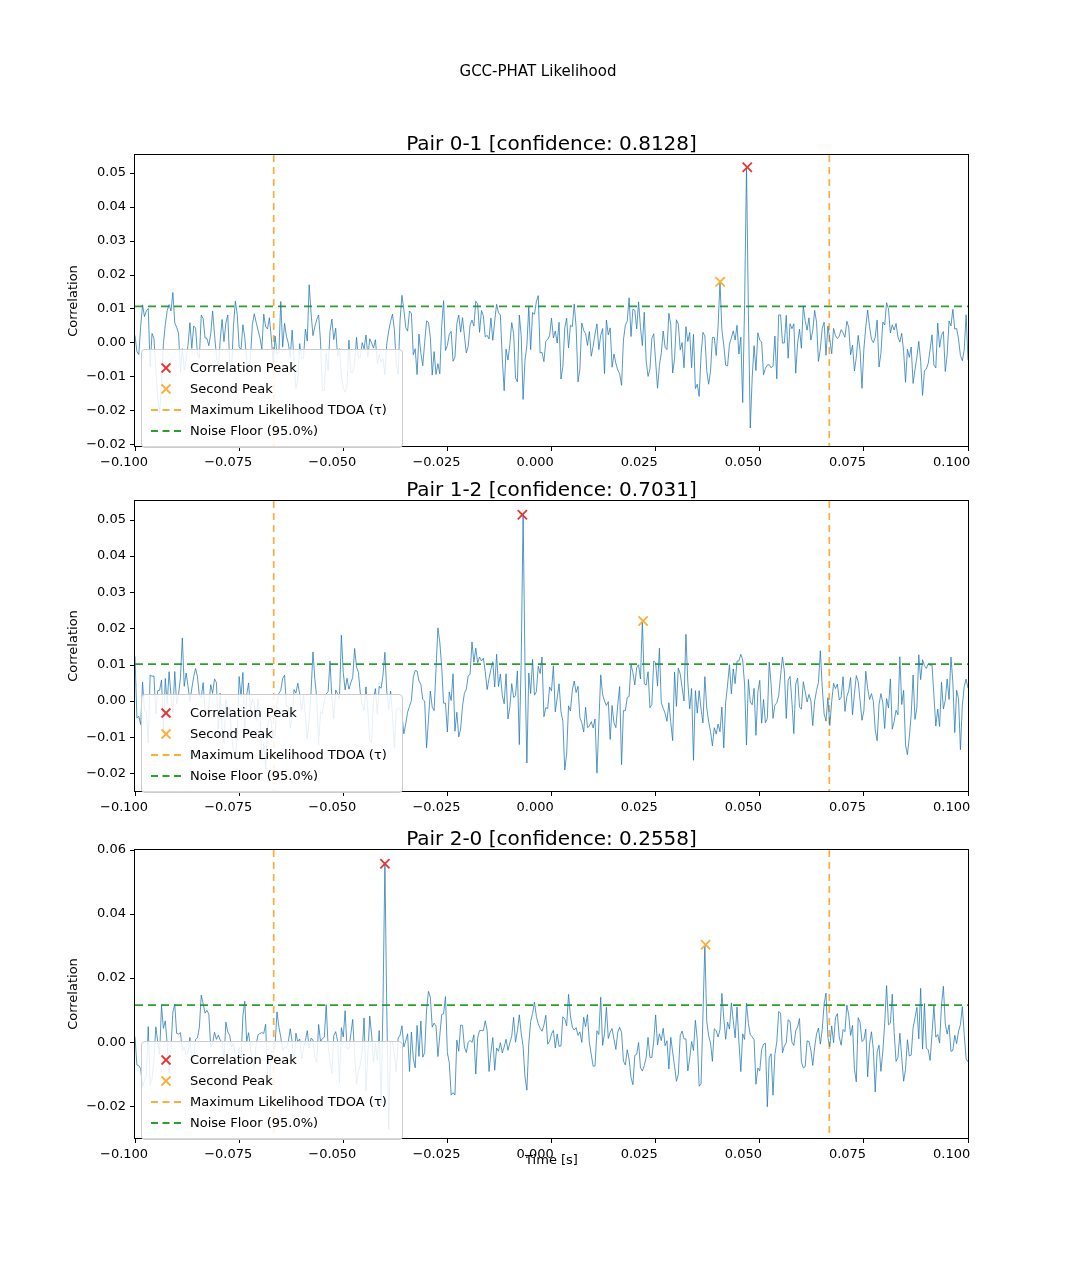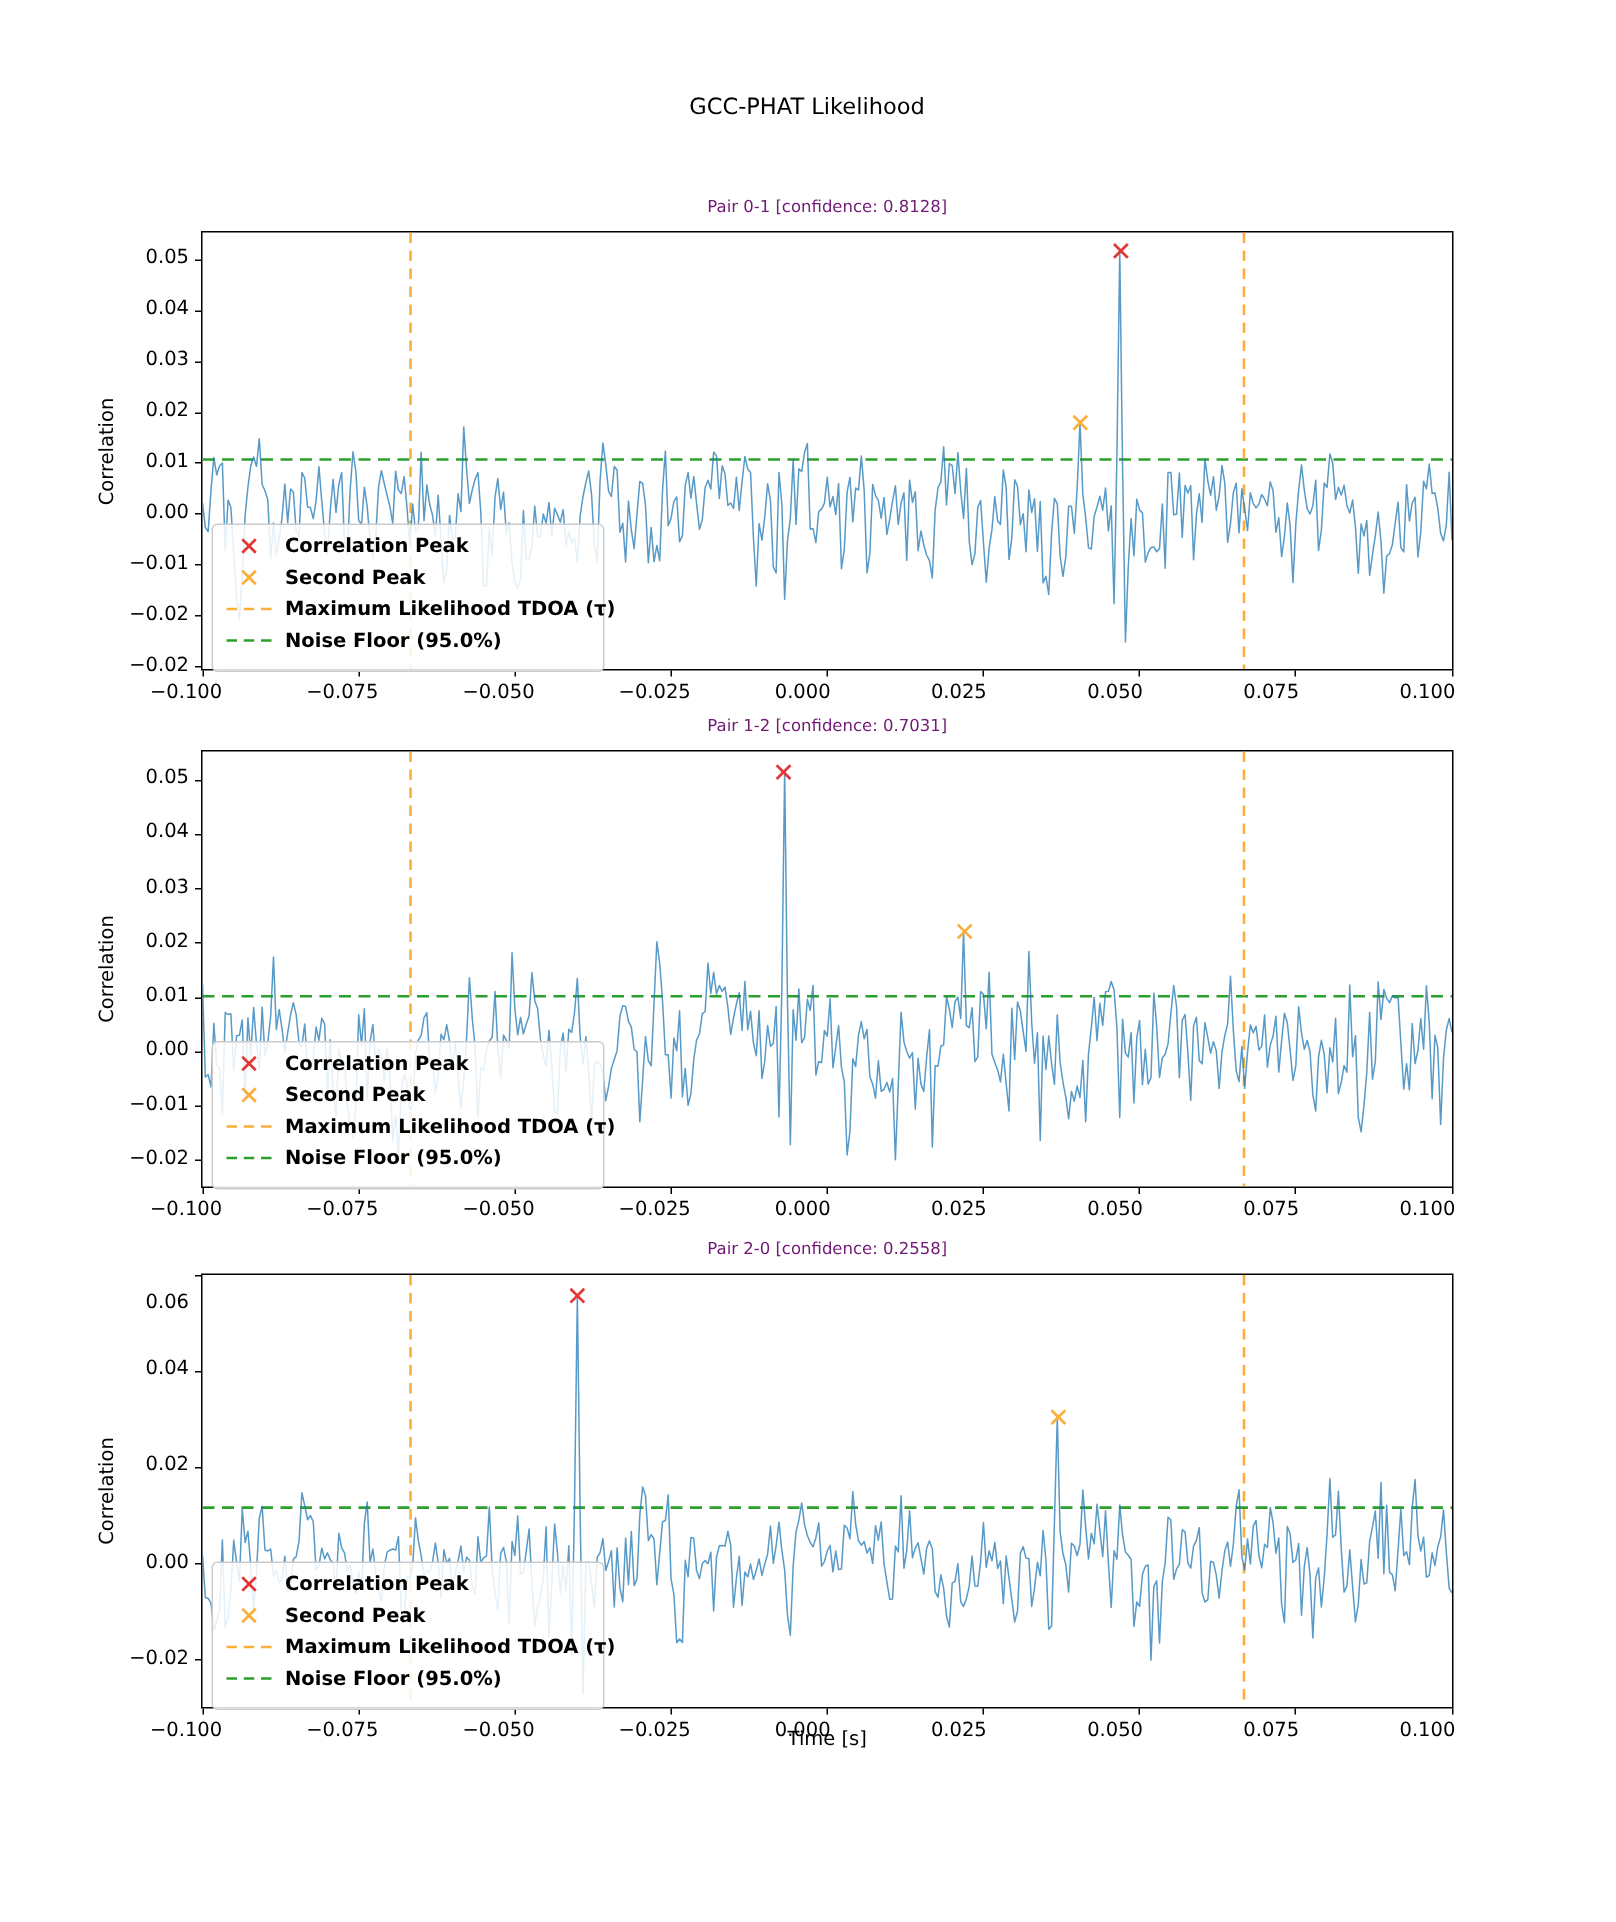--- a/index.html
+++ b/index.html
@@ -6,35 +6,35 @@
   #figure{
     position:relative;width:1077px;height:1281px;background:#ffffff;
     font-family:"DejaVu Sans","Liberation Sans",sans-serif;color:#000;overflow:hidden;
   }
   .suptitle{
     position:absolute;left:538px;transform:translateX(-50%);
     font-size:15px;white-space:nowrap;color:#000;
   }
   .sub-title{
     position:absolute;transform:translateX(-50%);
-    font-size:11px;white-space:nowrap;color:#701a75;
+    font-size:20px;white-space:nowrap;color:#000000;
   }
   .plotbox{position:absolute;border:1px solid #000;box-sizing:border-box;background:#fff;}
   .plotbox svg{position:absolute;left:0;top:0;display:block;}
   .tick{position:absolute;background:#000;}
   .xtlab{position:absolute;width:70px;margin-left:-35px;text-align:left;font-size:13px;white-space:nowrap;}
   .ytlab{position:absolute;width:58px;text-align:right;font-size:13px;white-space:nowrap;}
   .ylab{position:absolute;font-size:13px;white-space:nowrap;transform:translate(-50%,-50%) rotate(-90deg);}
   .xlab{position:absolute;transform:translateX(-50%);font-size:13px;white-space:nowrap;}
   .legend{
     position:absolute;width:262px;box-sizing:border-box;
     background:rgba(255,255,255,0.85);border:1px solid #cccccc;border-radius:4px;
     padding:7px 8px 6px 8px;
   }
-  .lg-row{display:flex;align-items:flex-start;height:21px;font-weight:bold;}
+  .lg-row{display:flex;align-items:center;height:21px;}
   .lg-h{flex:0 0 32px;margin-right:8px;}
   .lg-t{font-size:13px;white-space:nowrap;color:#000;}
 </style>
 </head>
 <body>
 
 <div id="figure">
   <div class="suptitle" style="top:62px">GCC-PHAT Likelihood</div>
   <div id="subplots">
       <div style="position: absolute; left: 0px; top: 0px;">
@@ -233,21 +233,21 @@
         <div class="xtlab" style="left: 551.5px; top: 1146px;">0.000</div>
         <div class="tick" style="left: 655.125px; top: 1139px; width: 1px; height: 4px;"></div>
         <div class="xtlab" style="left: 655.625px; top: 1146px;">0.025</div>
         <div class="tick" style="left: 759.25px; top: 1139px; width: 1px; height: 4px;"></div>
         <div class="xtlab" style="left: 759.75px; top: 1146px;">0.050</div>
         <div class="tick" style="left: 863.375px; top: 1139px; width: 1px; height: 4px;"></div>
         <div class="xtlab" style="left: 863.875px; top: 1146px;">0.075</div>
         <div class="tick" style="left: 967.5px; top: 1139px; width: 1px; height: 4px;"></div>
         <div class="xtlab" style="left: 968px; top: 1146px;">0.100</div>
         <div class="tick" style="left: 130px; top: 849.5px; width: 4px; height: 1px;"></div>
-        <div class="ytlab" style="left: 68px; top: 841px; margin-top: 20px;">0.06</div>
+        <div class="ytlab" style="left: 68px; top: 841px;">0.06</div>
         <div class="tick" style="left: 130px; top: 913.714px; width: 4px; height: 1px;"></div>
         <div class="ytlab" style="left: 68px; top: 905.214px;">0.04</div>
         <div class="tick" style="left: 130px; top: 977.928px; width: 4px; height: 1px;"></div>
         <div class="ytlab" style="left: 68px; top: 969.428px;">0.02</div>
         <div class="tick" style="left: 130px; top: 1042.14px; width: 4px; height: 1px;"></div>
         <div class="ytlab" style="left: 68px; top: 1033.64px;">0.00</div>
         <div class="tick" style="left: 130px; top: 1106.36px; width: 4px; height: 1px;"></div>
         <div class="ytlab" style="left: 68px; top: 1097.86px;">−0.02</div>
         <div class="ylab" style="left: 72px; top: 994px;">Correlation</div>
         <div class="legend" style="left: 141px; top: 1041px;">

